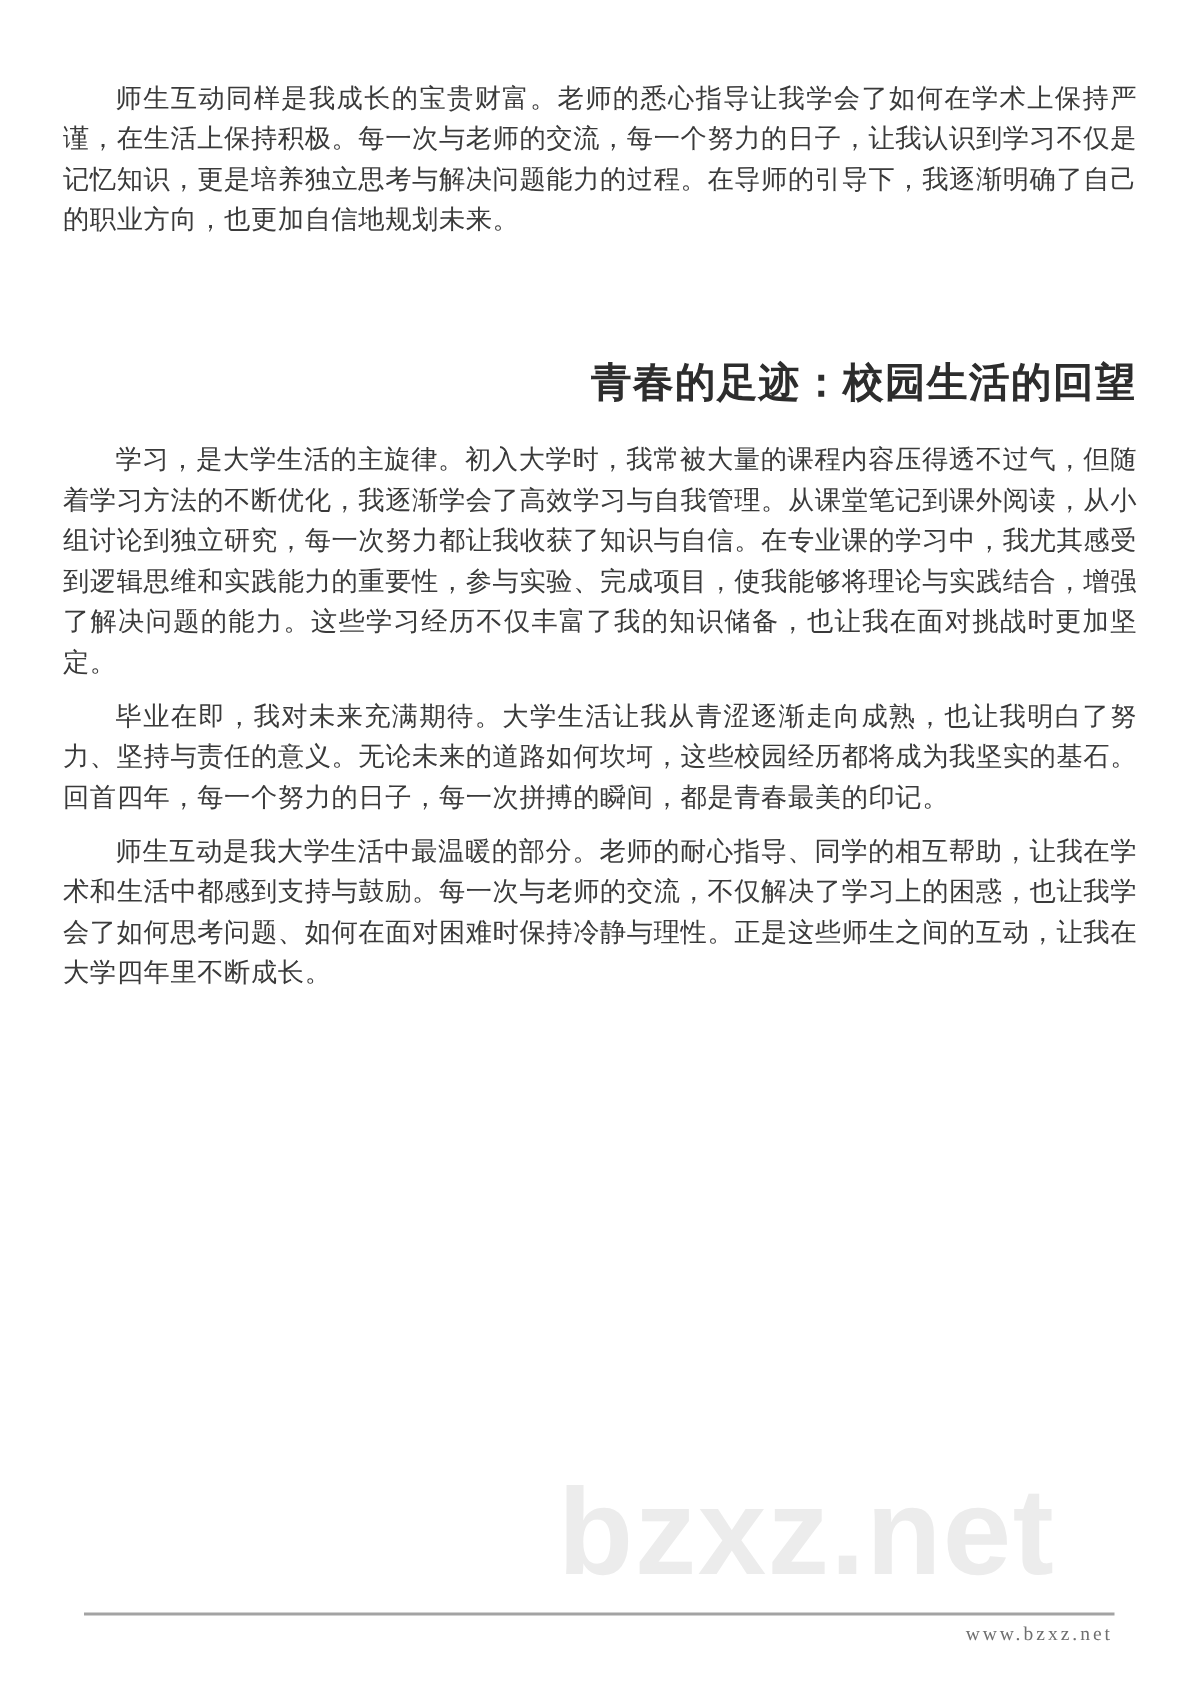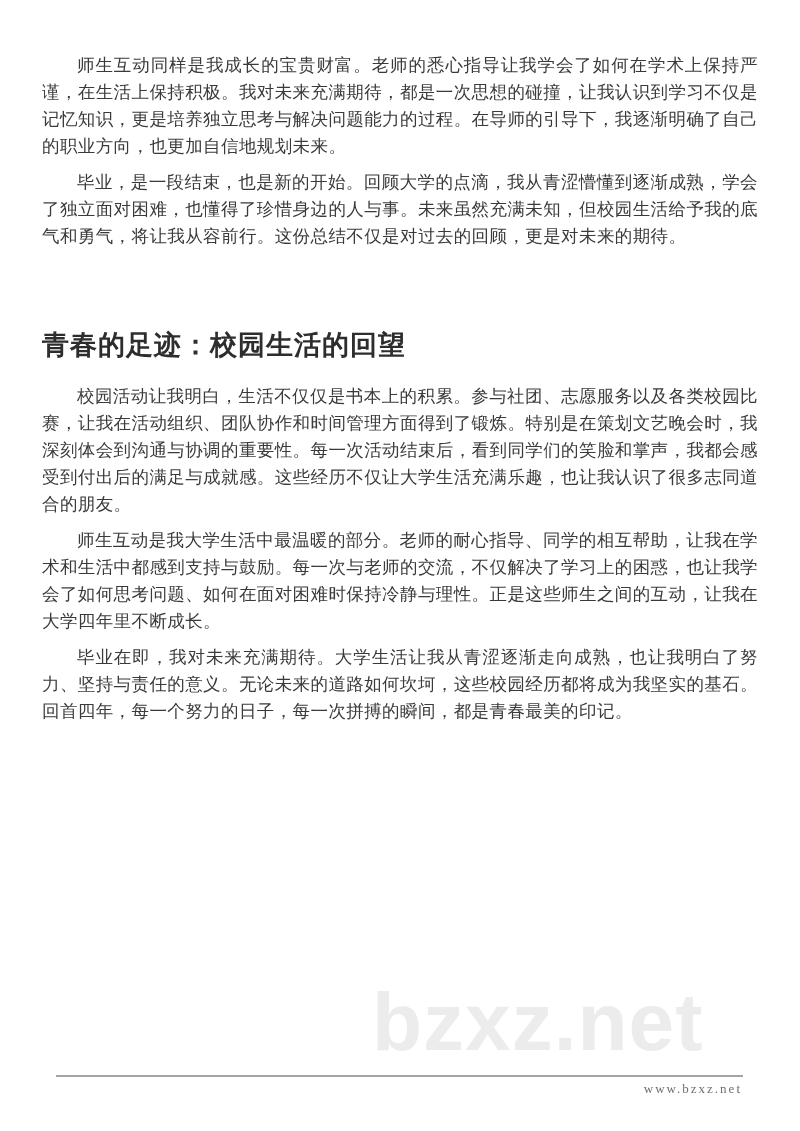--- a/index.html
+++ b/index.html
@@ -30,21 +30,21 @@
     letter-spacing: 0.4px;
     text-align: justify;
     text-indent: 2em;
     margin: 0 0 9px 0;
   }
   .doc-title {
     font-size: 27px;
     line-height: 37px;
     font-weight: bold;
     color: #2d2d2d;
-    text-align: left;
+    text-align: right;
     letter-spacing: 1px;
     margin: 77px 0 19px 0;
   }
   .watermark {
     position: absolute;
     top: 981px;
     left: 372px;
     font-family: "Liberation Sans", "DejaVu Sans", sans-serif;
     font-weight: bold;
     font-size: 82px;
@@ -69,24 +69,23 @@
     font-size: 13px;
     letter-spacing: 2px;
     color: #6f6f6f;
   }
 </style>
 </head>
 <body>
 
 <div class="page">
   <div class="content">
-    <p class="para">师生互动同样是我成长的宝贵财富。老师的悉心指导让我学会了如何在学术上保持严谨，在生活上保持积极。我对未来充满期待，都是一次思想的碰撞，让我认识到学习不仅是记忆知识，更是培养独立思考与解决问题能力的过程。在导师的引导下，我逐渐明确了自己的职业方向，也更加自信地规划未来。</p>
-    <p class="para">毕业，是一段结束，也是新的开始。回顾大学的点滴，我从青涩懵懂到逐渐成熟，学会了独立面对困难，也懂得了珍惜身边的人与事。未来虽然充满未知，但校园生活给予我的底气和勇气，将让我从容前行。这份总结不仅是对过去的回顾，更是对未来的期待。</p>
+    <p class="para">师生互动同样是我成长的宝贵财富。老师的悉心指导让我学会了如何在学术上保持严谨，在生活上保持积极。每一次与老师的交流，每一个努力的日子，让我认识到学习不仅是记忆知识，更是培养独立思考与解决问题能力的过程。在导师的引导下，我逐渐明确了自己的职业方向，也更加自信地规划未来。</p>
     <h1 class="doc-title">青春的足迹：校园生活的回望</h1>
-    <p class="para">校园活动让我明白，生活不仅仅是书本上的积累。参与社团、志愿服务以及各类校园比赛，让我在活动组织、团队协作和时间管理方面得到了锻炼。特别是在策划文艺晚会时，我深刻体会到沟通与协调的重要性。每一次活动结束后，看到同学们的笑脸和掌声，我都会感受到付出后的满足与成就感。这些经历不仅让大学生活充满乐趣，也让我认识了很多志同道合的朋友。</p>
+    <p class="para">学习，是大学生活的主旋律。初入大学时，我常被大量的课程内容压得透不过气，但随着学习方法的不断优化，我逐渐学会了高效学习与自我管理。从课堂笔记到课外阅读，从小组讨论到独立研究，每一次努力都让我收获了知识与自信。在专业课的学习中，我尤其感受到逻辑思维和实践能力的重要性，参与实验、完成项目，使我能够将理论与实践结合，增强了解决问题的能力。这些学习经历不仅丰富了我的知识储备，也让我在面对挑战时更加坚定。</p>
+    <p class="para">毕业在即，我对未来充满期待。大学生活让我从青涩逐渐走向成熟，也让我明白了努力、坚持与责任的意义。无论未来的道路如何坎坷，这些校园经历都将成为我坚实的基石。回首四年，每一个努力的日子，每一次拼搏的瞬间，都是青春最美的印记。</p>
     <p class="para">师生互动是我大学生活中最温暖的部分。老师的耐心指导、同学的相互帮助，让我在学术和生活中都感到支持与鼓励。每一次与老师的交流，不仅解决了学习上的困惑，也让我学会了如何思考问题、如何在面对困难时保持冷静与理性。正是这些师生之间的互动，让我在大学四年里不断成长。</p>
-    <p class="para">毕业在即，我对未来充满期待。大学生活让我从青涩逐渐走向成熟，也让我明白了努力、坚持与责任的意义。无论未来的道路如何坎坷，这些校园经历都将成为我坚实的基石。回首四年，每一个努力的日子，每一次拼搏的瞬间，都是青春最美的印记。</p>
   </div>
 
   <div class="watermark">bzxz.net</div>
   <div class="footer-rule"></div>
   <div class="footer-url">www.bzxz.net</div>
 </div>
 
 </body></html>

